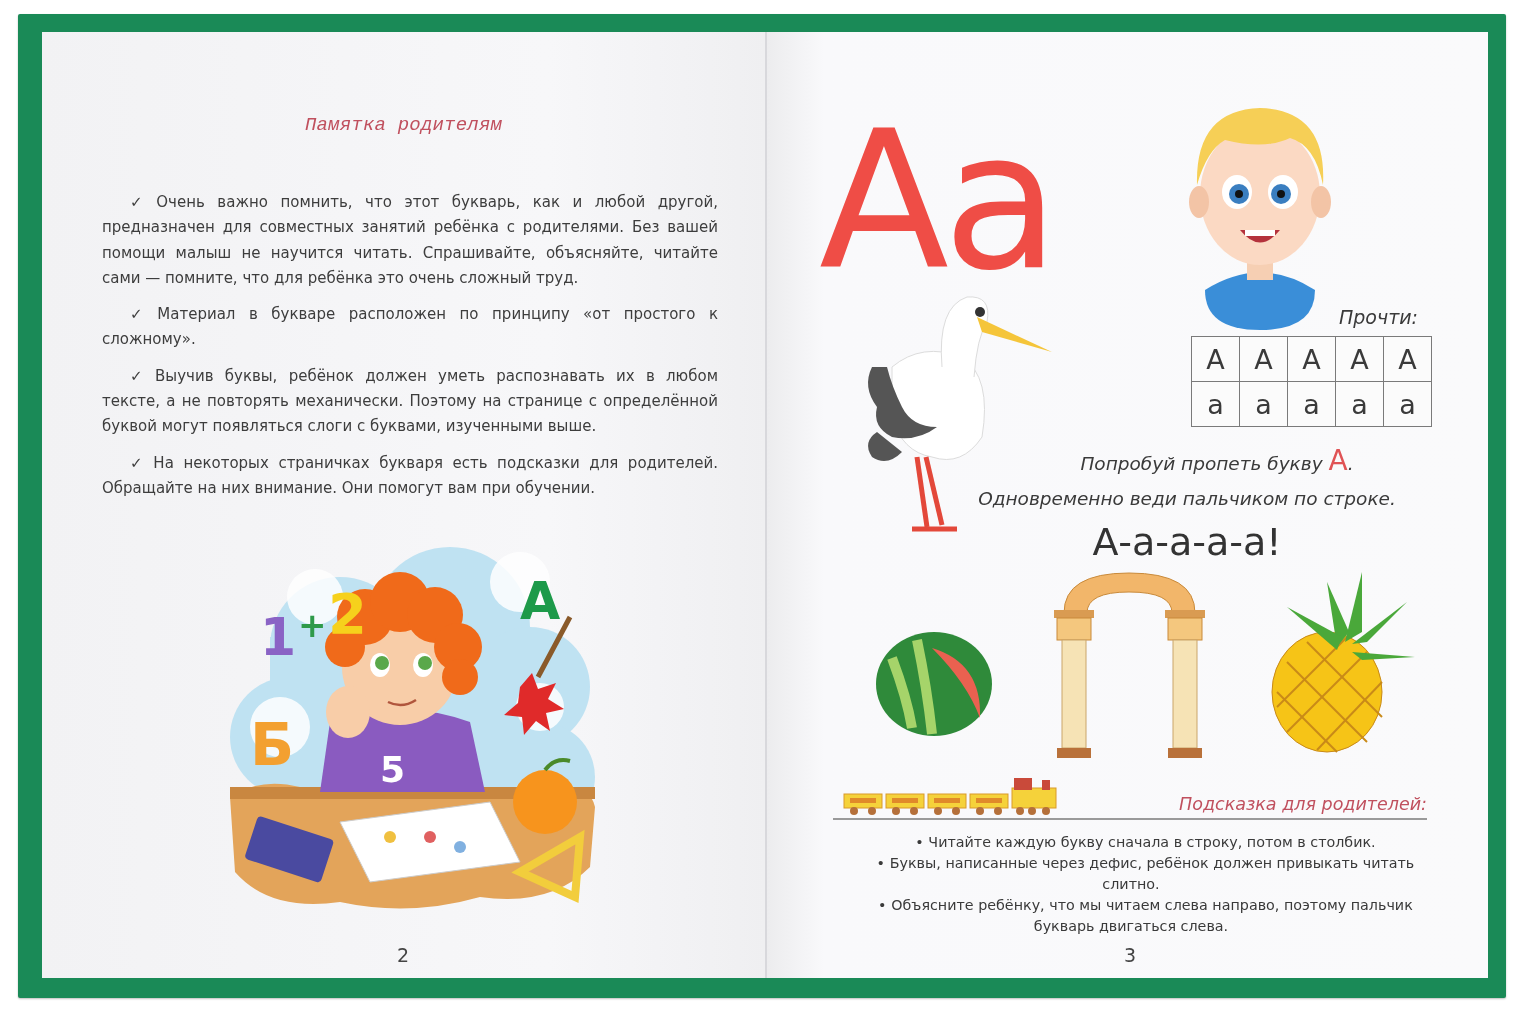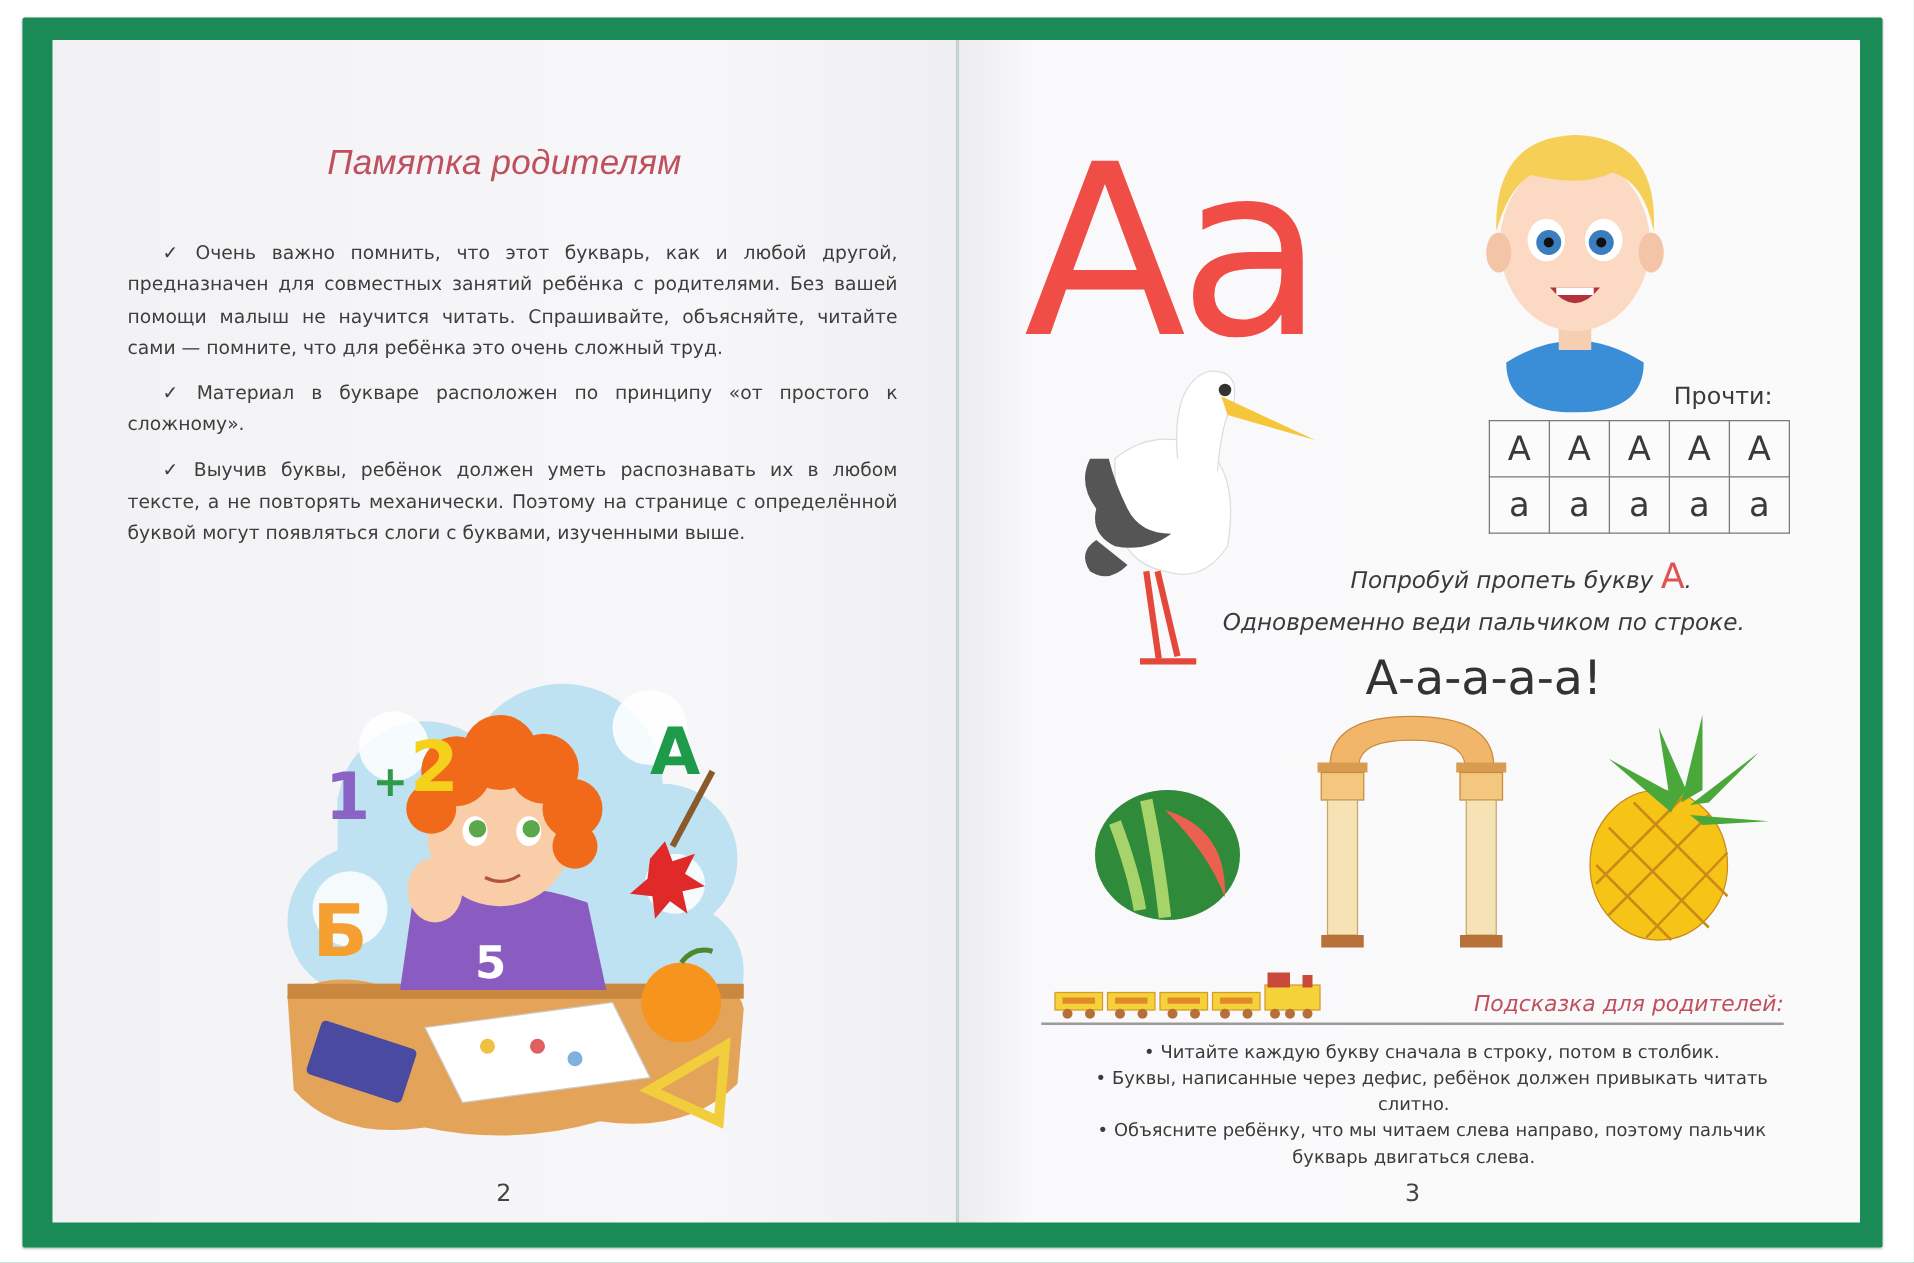--- a/index.html
+++ b/index.html
@@ -16,38 +16,38 @@
   }
   .page.left { left: 42px; width: 723px; background: linear-gradient(90deg,#f2f2f4 0%,#f7f7f9 70%,#efeff1 100%); }
   .page.right { left: 767px; width: 721px; background: linear-gradient(90deg,#ececee 0%,#f9f9fb 8%,#fafafb 100%); }
   .spine { position: absolute; left: 765px; top: 32px; width: 2px; height: 946px; background: #d8d8dc; }
 
   .abs { position: absolute; }
 
   
   .memo-title {
     left: 0; width: 723px; top: 82px; text-align: center;
-    font-style: italic; font-size: 28px; color: #c0505e;
-    font-family: Liberation Sans, sans-serif; letter-spacing: 0.2px;
+    font-style: italic; font-size: 19px; color: #c0505e;
+    font-family: Liberation Mono, monospace; letter-spacing: 0.2px;
   }
   .memo-body { left: 60px; top: 158px; width: 616px; }
   .memo-para {
     font-size: 15px; line-height: 25.3px; text-align: justify; color: #3d3d3d;
     text-indent: 28px; margin-bottom: 11px;
   }
   .memo-para .check { margin-right: 6px; }
 
   .page-num { font-size: 19px; color: #444; width: 60px; text-align: center; }
 
   
   .big-letter {
     left: 52px; top: 60px; font-family: "DejaVu Sans", sans-serif;
     font-size: 190px; line-height: 220px; color: #ef4d46; letter-spacing: -6px;
   }
-  .read-label { font-size: 19px; color: #3a3a3a; }
+  .read-label { font-style: italic; font-size: 19px; color: #3a3a3a; }
   .letter-table { border-collapse: collapse; }
   .letter-table td {
     border: 1.5px solid #7a7a7a; width: 48px; height: 45px; text-align: center;
     font-size: 27px; color: #3a3a3a; background: #fbfbfb;
   }
   .instruction { font-style: italic; font-size: 18.5px; color: #3a3a3a; text-align: center; }
   .instruction .accent-A { color: #e05355; font-style: normal; font-size: 28px; }
   .sing { font-size: 38px; color: #333; text-align: center; }
 
   .hint-title { font-style: italic; font-size: 17.5px; color: #c0505e; }
@@ -61,20 +61,21 @@
 
 <div class="cover"></div>
 
 <div class="page left">
   <div class="abs memo-title">Памятка родителям</div>
 
   <div class="abs memo-body">
     <p class="memo-para"><span class="check">✓</span><span>Очень важно помнить, что этот букварь, как и любой другой, предназначен для совместных занятий ребёнка с родителями. Без вашей помощи малыш не научится читать. Спрашивайте, объясняйте, читайте сами — помните, что для ребёнка это очень сложный труд.</span></p>
     <p class="memo-para"><span class="check">✓</span><span>Материал в букваре расположен по принципу «от простого к сложному».</span></p>
     <p class="memo-para"><span class="check">✓</span><span>Выучив буквы, ребёнок должен уметь распознавать их в любом тексте, а не повторять механически. Поэтому на странице с определённой буквой могут появляться слоги с буквами, изученными выше.</span></p>
+    <p class="memo-para"><span class="check">✓</span><span>На некоторых страничках букваря есть подсказки для родителей. Обращайте на них внимание. Они помогут вам при обучении.</span></p>
   </div>
 
   <svg class="abs" style="left:178px; top:505px;" width="380" height="380" viewBox="0 0 380 380">
 
     <g fill="#bfe2f2">
       <circle cx="120" cy="110" r="70"></circle>
         <circle cx="230" cy="90" r="80"></circle>
         <circle cx="310" cy="150" r="60"></circle>
       <circle cx="70" cy="200" r="60"></circle>
         <circle cx="320" cy="240" r="55"></circle>

